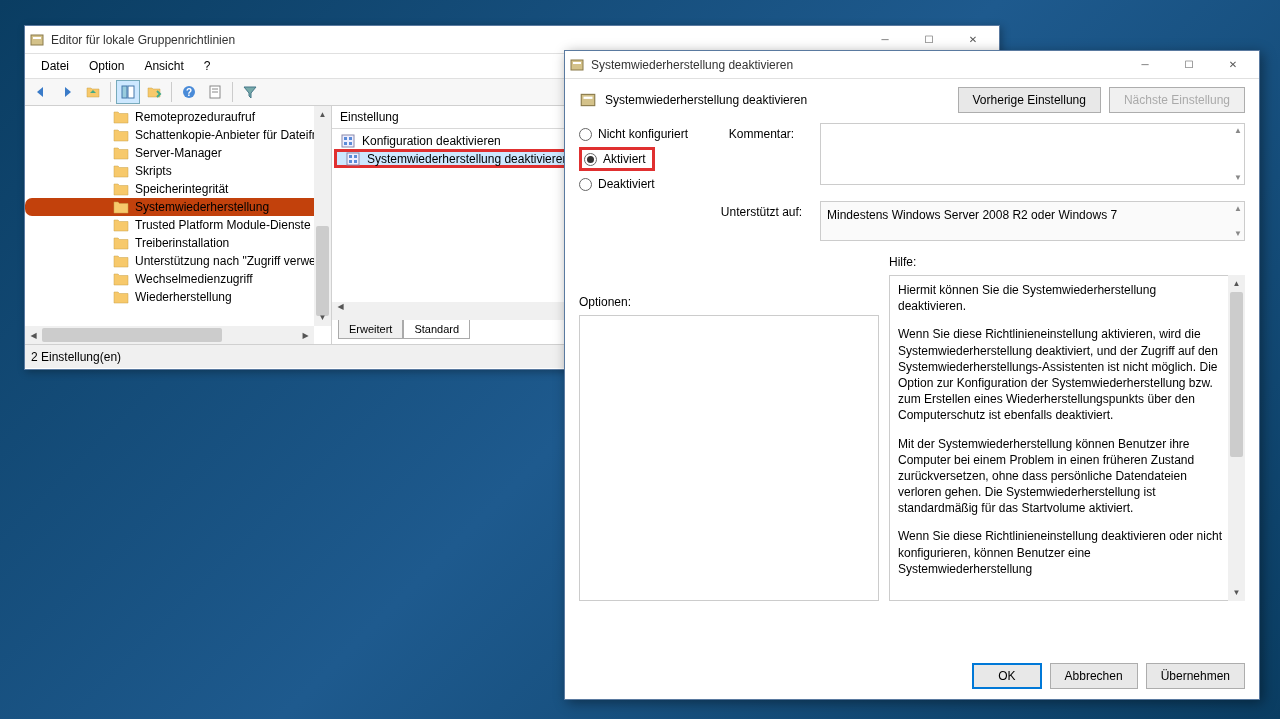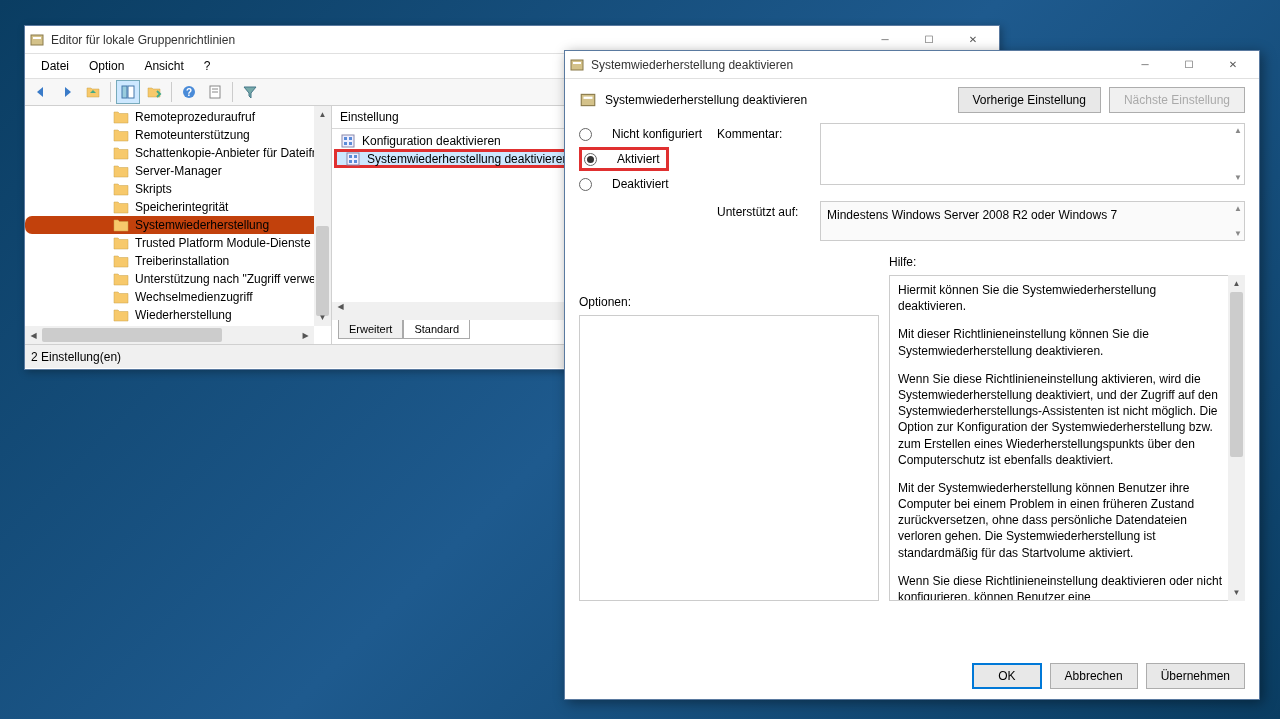--- a/index.html
+++ b/index.html
@@ -49,28 +49,28 @@
 
 
 .dialog { position: absolute; left: 564px; top: 50px; width: 696px; height: 650px; background: #fff; border: 1px solid #5a7aa0; box-shadow: 3px 3px 12px rgba(0,0,0,0.4); }
 .dialog .titlebar { background: #fff; }
 .dialog-body { padding: 8px 14px 0 14px; font-size: 12px; }
 .dlg-header-row { display: flex; align-items: center; gap: 8px; margin-bottom: 10px; }
 .dlg-header-row .dlg-title { flex: 1; font-size: 12px; }
 .dlg-btn { padding: 5px 14px; font-size: 12px; background: #e8e8e8; border: 1px solid #adadad; cursor: pointer; }
 .dlg-btn.disabled { color: #aaa; background: #f0f0f0; cursor: default; }
 
-.radio-row { display: flex; align-items: center; gap: 20px; padding: 4px 0; font-size: 12px; cursor: pointer; }
+.radio-row { display: flex; align-items: center; gap: 6px; padding: 4px 0; font-size: 12px; cursor: pointer; }
 .radio-row.highlighted { border: 3px solid #e03030; padding: 2px 6px 2px 2px; display: inline-flex; }
 .radio-circle { width: 13px; height: 13px; border: 1px solid #666; border-radius: 50%; display: flex; align-items: center; justify-content: center; background: #fff; }
 .radio-circle.checked::after { content: ''; width: 7px; height: 7px; background: #333; border-radius: 50%; }
 
 .config-grid { display: grid; grid-template-columns: 130px 95px 1fr; gap: 0 8px; margin-top: 6px; }
 .config-left { grid-column: 1 / 2; }
-.config-label-col { grid-column: 2 / 3; text-align: left; padding-right: 6px; }
+.config-label-col { grid-column: 2 / 3; text-align: center; padding-right: 6px; }
 .config-right { grid-column: 3 / 4; }
 .textarea-box { border: 1px solid #ccc; background: #fff; min-height: 62px; padding: 4px 6px; font-size: 12px; position: relative; }
 .textarea-box .sb-up { position: absolute; right: 2px; top: 2px; font-size: 8px; color: #888; }
 .textarea-box .sb-down { position: absolute; right: 2px; bottom: 2px; font-size: 8px; color: #888; }
 .readonly-box { border: 1px solid #ccc; background: #fafafa; min-height: 40px; padding: 6px; font-size: 12px; position: relative; }
 
 .lower-section { display: flex; gap: 10px; margin-top: 14px; }
 .lower-col { display: flex; flex-direction: column; }
 .lower-col.left { width: 300px; margin-top: 40px; }
 .lower-col.right { flex: 1; }
@@ -169,26 +169,20 @@
           <div class="tree-item">
             <svg class="folder-icon" viewBox="0 0 16 14">
               <path class="folder-svg" d="M1 2 L5 2 L6.5 3.5 L15 3.5 L15 13 L1 13 Z"></path>
             </svg>
             <span>Remoteprozeduraufruf</span>
           </div>
           <div class="tree-item">
             <svg class="folder-icon" viewBox="0 0 16 14">
               <path class="folder-svg" d="M1 2 L5 2 L6.5 3.5 L15 3.5 L15 13 L1 13 Z"></path>
             </svg>
-            <span>Remoteunterstützung</span>
-          </div>
-          <div class="tree-item">
-            <svg class="folder-icon" viewBox="0 0 16 14">
-              <path class="folder-svg" d="M1 2 L5 2 L6.5 3.5 L15 3.5 L15 13 L1 13 Z"></path>
-            </svg>
             <span>Schattenkopie-Anbieter für Dateifr</span>
           </div>
           <div class="tree-item">
             <svg class="folder-icon" viewBox="0 0 16 14">
               <path class="folder-svg" d="M1 2 L5 2 L6.5 3.5 L15 3.5 L15 13 L1 13 Z"></path>
             </svg>
             <span>Server-Manager</span>
           </div>
           <div class="tree-item">
             <svg class="folder-icon" viewBox="0 0 16 14">
@@ -359,21 +353,20 @@
     <div class="lower-section">
       <div class="lower-col left">
         <div class="lower-label">Optionen:</div>
         <div class="options-box"></div>
       </div>
       <div class="lower-col right">
         <div class="lower-label">Hilfe:</div>
         <div style="position:relative;">
           <div class="help-box" style="padding-right:22px;">
             <p>Hiermit können Sie die Systemwiederherstellung deaktivieren.</p>
-            <p>Mit dieser Richtlinieneinstellung können Sie die Systemwiederherstellung deaktivieren.</p>
             <p>Wenn Sie diese Richtlinieneinstellung aktivieren, wird die Systemwiederherstellung deaktiviert, und der Zugriff auf den Systemwiederherstellungs-Assistenten ist nicht möglich. Die Option zur Konfiguration der Systemwiederherstellung bzw. zum Erstellen eines Wiederherstellungspunkts über den Computerschutz ist ebenfalls deaktiviert.</p>
             <p>Mit der Systemwiederherstellung können Benutzer ihre Computer bei einem Problem in einen früheren Zustand zurückversetzen, ohne dass persönliche Datendateien verloren gehen. Die Systemwiederherstellung ist standardmäßig für das Startvolume aktiviert.</p>
             <p style="margin-bottom:0;">Wenn Sie diese Richtlinieneinstellung deaktivieren oder nicht konfigurieren, können Benutzer eine Systemwiederherstellung</p>
           </div>
           <div class="help-scrollbar">
             <div class="arrow-up">▲</div>
             <div class="thumb"></div>
             <div class="arrow-down">▼</div>
           </div>
         </div>

